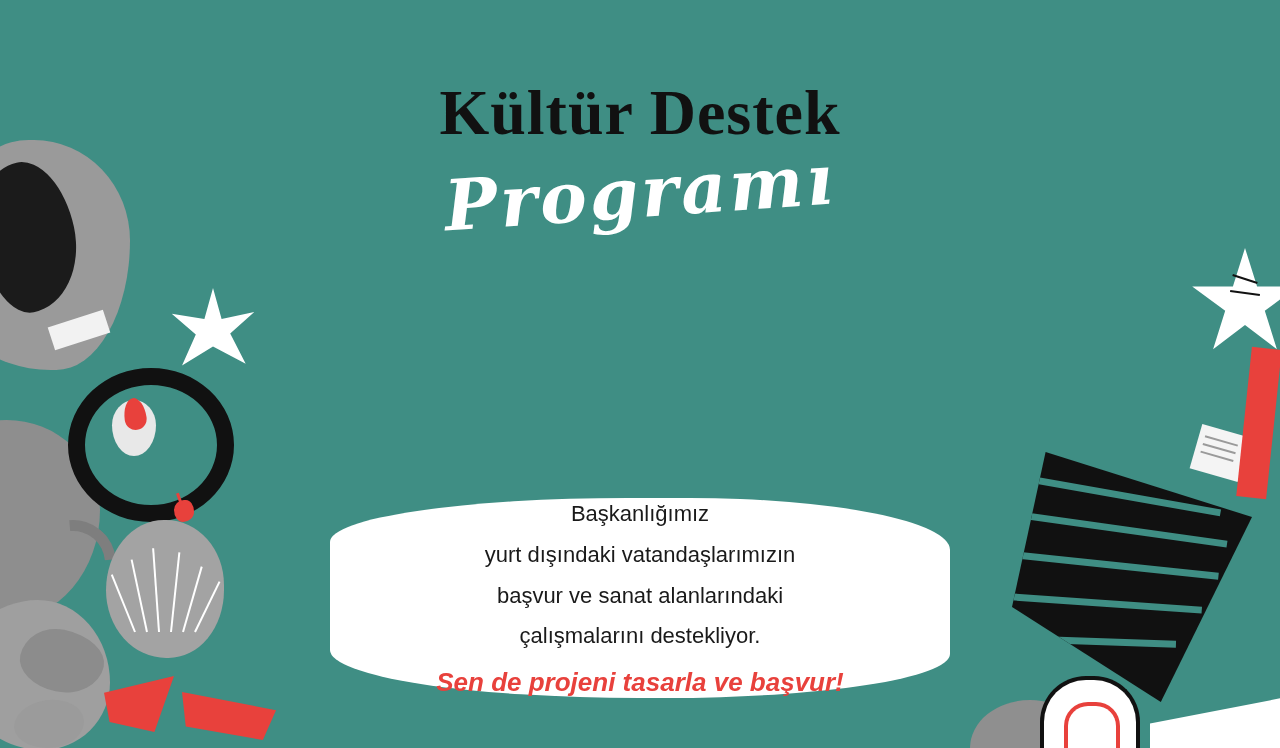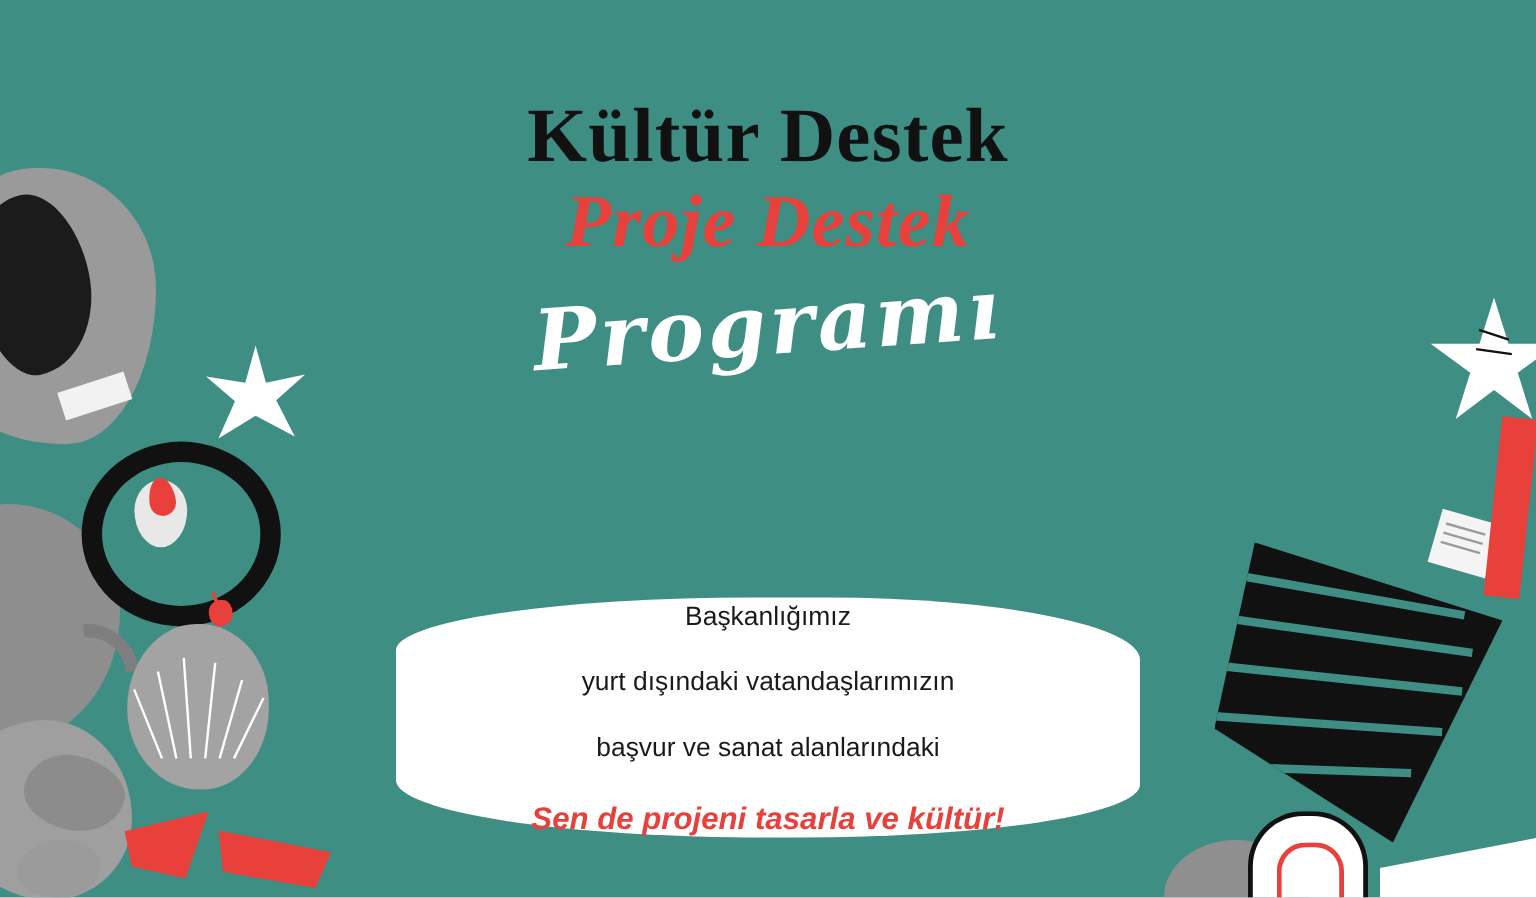--- a/index.html
+++ b/index.html
@@ -314,28 +314,28 @@
     <div class="scribble-line" style="left:2px;top:110px;width:205px;transform:rotate(6deg)"></div>
     <div class="scribble-line" style="left:0px;top:148px;width:190px;transform:rotate(4deg)"></div>
     <div class="scribble-line" style="left:4px;top:186px;width:160px;transform:rotate(2deg)"></div>
   </div>
   <div class="deco grey-blob-right"></div>
   <div class="deco white-sliver"></div>
   <div class="deco arch-shape"></div>
 
   <div class="headline">
     <div class="title-main">Kültür Destek</div>
-    <div class="title-sub">Proje Destek</div>
     <div class="title-script">Programı</div>
   </div>
 
   <div class="brush-panel">
     <div class="brush-bg"></div>
     <div class="brush-bg2"></div>
     <div class="brush-text">
       <div class="brush-line">Başkanlığımız</div>
       <div class="brush-line">yurt dışındaki vatandaşlarımızın</div>
       <div class="brush-line">başvur ve sanat alanlarındaki</div>
-      <div class="brush-cta">Sen de projeni tasarla ve kültür!</div>
+      <div class="brush-line">çalışmalarını destekliyor.</div>
+      <div class="brush-cta">Sen de projeni tasarla ve başvur!</div>
     </div>
   </div>
 
 </div>
 
 </body></html>

